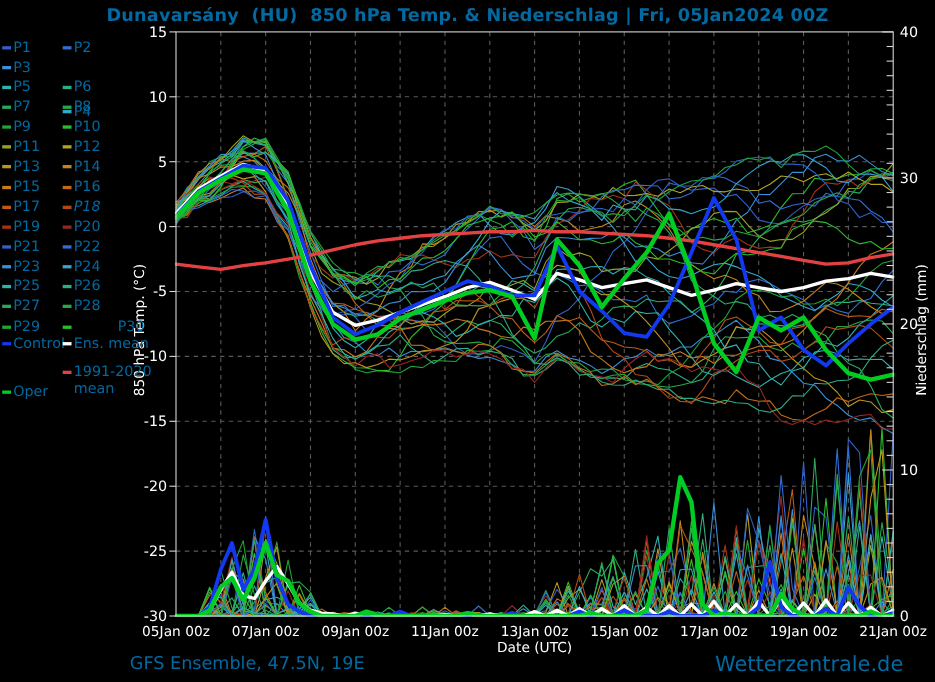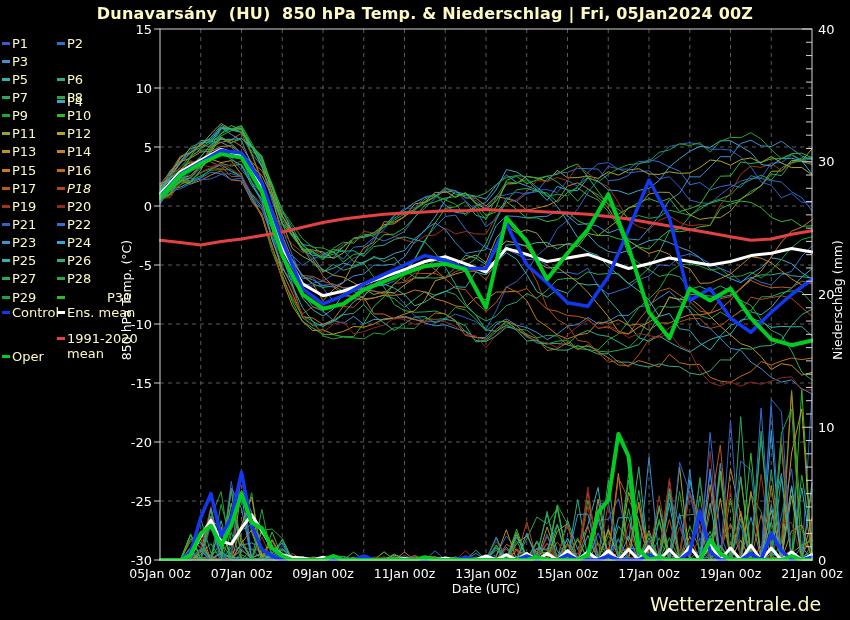--- a/index.html
+++ b/index.html
@@ -1,17 +1,17 @@
 <!DOCTYPE html>
 <html><head>
 <meta charset="utf-8">
 <style>
   html,body{margin:0;padding:0;background:#000;}
   .screen{position:relative;width:850px;height:620px;background:#000;overflow:hidden;
-          font-family:"DejaVu Sans","Liberation Sans",sans-serif;color:#fef9c3;}
+          font-family:"DejaVu Sans","Liberation Sans",sans-serif;color:#0369a1;}
   .title{position:absolute;top:4px;left:0;width:850px;text-align:center;
          font-size:16px;font-weight:bold;white-space:pre;letter-spacing:0.2px;}
   #chart-svg{position:absolute;left:0;top:0;}
   .legend{position:absolute;left:2px;top:0;width:155px;height:380px;font-size:13px;}
   .legend-entry{position:absolute;display:flex;align-items:center;height:14px;white-space:pre;}
   .legend-entry.two-line{align-items:flex-start;height:30px;}
   .swatch{display:inline-block;width:8px;height:3px;margin-right:2px;flex:0 0 8px;}
   .two-line .swatch{margin-top:6px;}
   .legend-label{line-height:15px;}
   .footer-left{position:absolute;left:118px;top:593px;font-size:16px;}
@@ -237,14 +237,15 @@
       <div class="legend-entry" style="left: 55px; top: 253.8px;"><span class="swatch" style="background: rgb(46, 173, 133);"></span><span class="legend-label">P26</span></div>
       <div class="legend-entry" style="left: 0px; top: 271.95px;"><span class="swatch" style="background: rgb(42, 169, 94);"></span><span class="legend-label">P27</span></div>
       <div class="legend-entry" style="left: 55px; top: 271.95px;"><span class="swatch" style="background: rgb(39, 167, 71);"></span><span class="legend-label">P28</span></div>
       <div class="legend-entry" style="left: 0px; top: 290.1px;"><span class="swatch" style="background: rgb(31, 164, 55);"></span><span class="legend-label">P29</span></div>
       <div class="legend-entry" style="left: 55px; top: 290.1px; gap: 40px;"><span class="swatch" style="background: rgb(43, 189, 43);"></span><span class="legend-label">P30</span></div>
       <div class="legend-entry" style="left: 0px; top: 305px;"><span class="swatch" style="background: rgb(18, 56, 240);"></span><span class="legend-label">Control</span></div>
       <div class="legend-entry" style="left: 55px; top: 305px;"><span class="swatch" style="background: rgb(255, 255, 255);"></span><span class="legend-label">Ens. mean</span></div>
       <div class="legend-entry two-line" style="left: 55px; top: 331px;"><span class="swatch" style="background: rgb(228, 66, 66);"></span><span class="legend-label">1991-2020<br>mean</span></div>
       <div class="legend-entry" style="left: 0px; top: 349px;"><span class="swatch" style="background: rgb(0, 204, 34);"></span><span class="legend-label">Oper</span></div>
     </div>
+  <div class="footer-left">GFS Ensemble, 47.5N, 19E</div>
   <div class="footer-right">Wetterzentrale.de</div>
 </div>
 
 </body></html>

